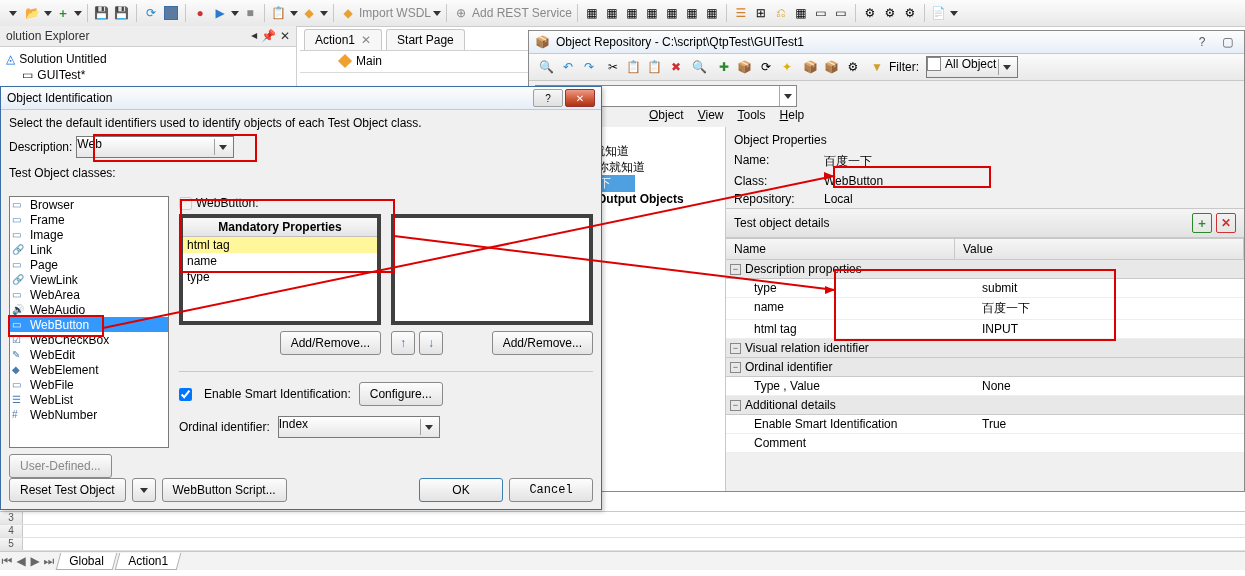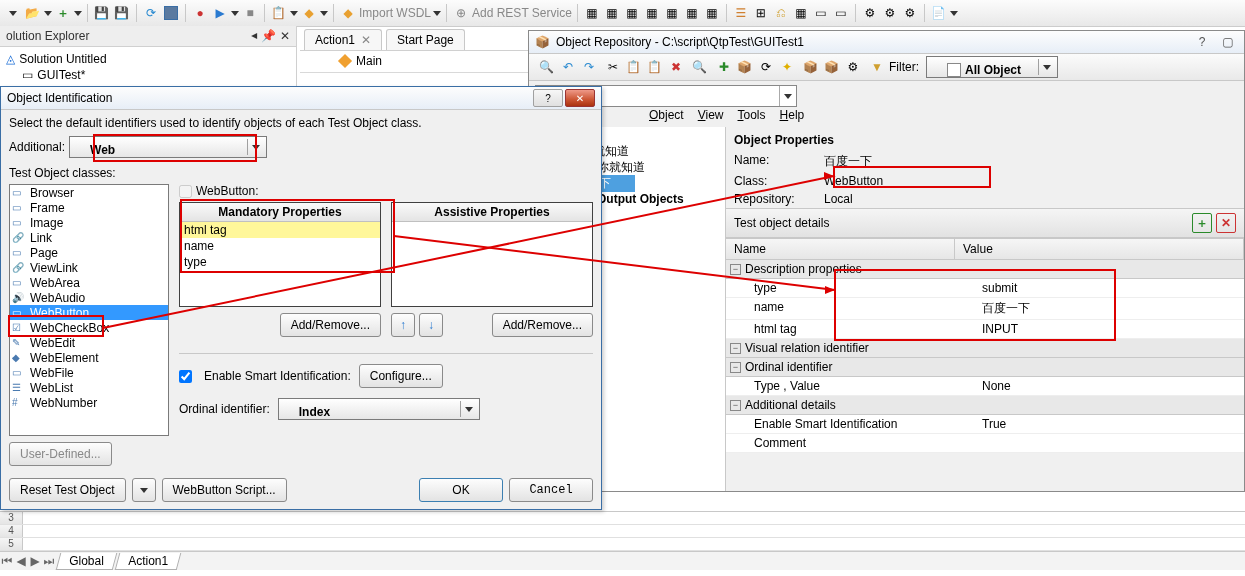--- a/index.html
+++ b/index.html
@@ -20,26 +20,26 @@
   .center-tabs .tab .x{color:#888;}
   .sub-bar{position:absolute;left:300px;top:50px;right:0;height:22px;border-bottom:1px solid #d9d9d9;display:flex;align-items:center;padding:0 40px;}
   .sub-bar .diamond{width:10px;height:10px;background:#f0a030;transform:rotate(45deg);margin-right:6px;}
   
   .dialog{position:absolute;left:0;top:86px;width:600px;height:422px;border:1px solid #3a6ea5;background:#f0f0f0;z-index:200;box-shadow:2px 2px 4px rgba(0,0,0,0.2);}
   .dlg-title{height:22px;background:linear-gradient(#fdfdfd,#e7eef7);border-bottom:1px solid #c8c8c8;display:flex;align-items:center;padding:0 6px;}
   .dlg-title .spacer{flex:1;}
   .dlg-title .winbtn{width:28px;height:16px;border:1px solid #a0a0a0;background:linear-gradient(#f7f7f7,#e0e0e0);display:flex;align-items:center;justify-content:center;margin-left:2px;font-size:10px;border-radius:2px;}
   .dlg-title .winbtn.close{background:linear-gradient(#e98,#c53 60%,#a31);color:#fff;border-color:#933;}
   .dlg-body{padding:6px 8px 8px 8px;height:calc(100% - 22px);box-sizing:border-box;position:relative;}
-  .combo{height:20px;border:1px solid #7a7a7a;background:linear-gradient(#fff,#e6e6e6);display:flex;align-items:flex-end;padding:0 20px;position:relative;font-weight:bold;}
+  .combo{height:20px;border:1px solid #7a7a7a;background:linear-gradient(#fff,#e6e6e6);display:flex;align-items:flex-start;padding:0 0;position:relative;}
   .combo .arrow{position:absolute;right:2px;top:2px;width:16px;height:16px;border-left:1px solid #a0a0a0;display:flex;align-items:center;justify-content:center;}
   .listbox{border:1px solid #7a7a7a;background:#fff;overflow-y:scroll;font-size:12px;}
   .listbox .row{display:flex;align-items:center;gap:4px;padding:0 2px;height:15px;}
   .listbox .row.sel{background:#3399ff;color:#fff;}
-  .prop-panel{border:1px solid #404040;background:#fff;position:relative;}
+  .prop-panel{border:4px solid #404040;background:#fff;position:relative;}
   .prop-panel .hdr{background:linear-gradient(#fafafa,#e4e4e4);text-align:center;font-weight:bold;height:18px;line-height:18px;border-bottom:1px solid #c0c0c0;}
   .prop-panel .body{height:84px;overflow-y:scroll;}
   .prop-panel .body .prow{height:16px;padding:0 4px;display:flex;align-items:center;}
   .prop-panel .body .prow.sel{background:#fff79a;}
   .btn{height:22px;border:1px solid #8a8a8a;background:linear-gradient(#fdfdfd,#e3e3e3);border-radius:3px;padding:0 10px;display:inline-flex;align-items:center;justify-content:center;}
   .btn.sq{width:22px;padding:0;}
   .btn.def{border:1px solid #3c7fb1;}
   input[type=checkbox]{margin:0 4px 0 0;vertical-align:middle;}
   
   .or-win{position:absolute;left:528px;top:30px;width:715px;height:460px;border:1px solid #8a8a8a;background:#f0f0f0;z-index:100;}
@@ -50,21 +50,21 @@
   .or-menu{height:20px;display:flex;align-items:center;gap:14px;padding:0 12px;border-bottom:1px solid #d8d8d8;}
   .or-menu span u{text-decoration:underline;}
   .or-body{position:absolute;left:0;top:96px;right:0;bottom:0;display:flex;}
   .or-name-combo{height:20px;margin:4px 6px;border:1px solid #888;background:#fff;display:flex;align-items:center;}
   .or-name-combo .arrow{width:16px;height:100%;border-left:1px solid #aaa;display:flex;align-items:center;justify-content:center;margin-left:auto;}
   .or-tree{width:280px;border-right:1px solid #c8c8c8;background:#fff;font-size:12px;}
   .or-tree .trow{height:16px;display:flex;align-items:center;padding-left:4px;}
   .or-tree .trow.sel{position:relative;}
   .or-tree .trow.sel .txt{background:#4ea0e0;color:#fff;padding:0 24px 0 2px;}
   .or-props{flex:1;display:flex;flex-direction:column;}
-  .or-props .sect-title{font-weight:bold;padding:6px 8px 4px 8px;}
+  .or-props .sect-title{font-weight:normal;padding:6px 8px 4px 8px;}
   .or-props .kv{display:flex;padding:2px 8px;font-family:"MS Sans Serif",sans-serif;}
   .or-props .kv .k{width:90px;}
   .tod-hdr{background:linear-gradient(#f5f5f5,#e2e2e2);border-top:1px solid #c8c8c8;border-bottom:1px solid #c8c8c8;display:flex;align-items:center;padding:4px 8px;}
   .tod-tbl{border-top:1px solid #c8c8c8;}
   .tod-tbl .thdr{display:flex;background:linear-gradient(#f6f6f6,#e6e6e6);border-bottom:1px solid #c8c8c8;}
   .tod-tbl .thdr div{padding:3px 8px;border-right:1px solid #c8c8c8;}
   .tod-tbl .grp{background:#e8e8e8;border-bottom:1px solid #c8c8c8;padding:2px 4px;display:flex;align-items:center;gap:4px;}
   .tod-tbl .drow{display:flex;background:#fff;border-bottom:1px solid #eee;}
   .tod-tbl .drow div{padding:2px 8px;}
   .tod-tbl .drow .c1{width:212px;padding-left:28px;}
@@ -181,29 +181,29 @@
 <div class="dialog">
   <div class="dlg-title">
     <span>Object Identification</span>
     <span class="spacer"></span>
     <span class="winbtn">?</span>
     <span class="winbtn close">✕</span>
   </div>
   <div class="dlg-body">
     <div style="margin-bottom:6px;">Select the default identifiers used to identify objects of each Test Object class.</div>
     <div style="display:flex;align-items:center;gap:4px;margin-bottom:8px;">
-      <span>Additional:</span>
+      <span>Description:</span>
       <div class="combo" style="width:156px;">
         <span>Web</span>
         <span class="arrow">
             <span class="tri"></span>
           </span>
       </div>
     </div>
-    <div style="margin-bottom:4px;">Test Object classes:</div>
+    <div style="margin-bottom:16px;">Test Object classes:</div>
     <div style="display:flex;gap:10px;">
 
       <div style="width:160px;">
         <div class="listbox" id="class-list" style="height:250px;">
             <div class="row">
               <span style="width:14px;font-size:10px;color:#4a7ab0;">▭</span>
               <span>Browser</span>
             </div>
             <div class="row">
               <span style="width:14px;font-size:10px;color:#4a7ab0;">▭</span>
@@ -273,21 +273,20 @@
         <div style="display:flex;gap:10px;">
           <div class="prop-panel" style="flex:1;">
             <div class="hdr">Mandatory Properties</div>
             <div class="body" id="mand-body">
                 <div class="prow sel">html tag</div>
                 <div class="prow">name</div>
                 <div class="prow">type</div>
               </div>
           </div>
           <div class="prop-panel" style="flex:1;">
-            <div class="hdr">Assistive Properties</div>
             <div class="body"></div>
           </div>
         </div>
         <div style="display:flex;gap:10px;margin-top:6px;">
           <div style="flex:1;text-align:right;"><span class="btn">Add/Remove...</span></div>
           <div style="flex:1;display:flex;gap:4px;">
             <span class="btn sq" style="color:#2a7ad0;">↑</span>
             <span class="btn sq" style="color:#2a7ad0;">↓</span>
             <span style="flex:1;"></span>
             <span class="btn">Add/Remove...</span>

